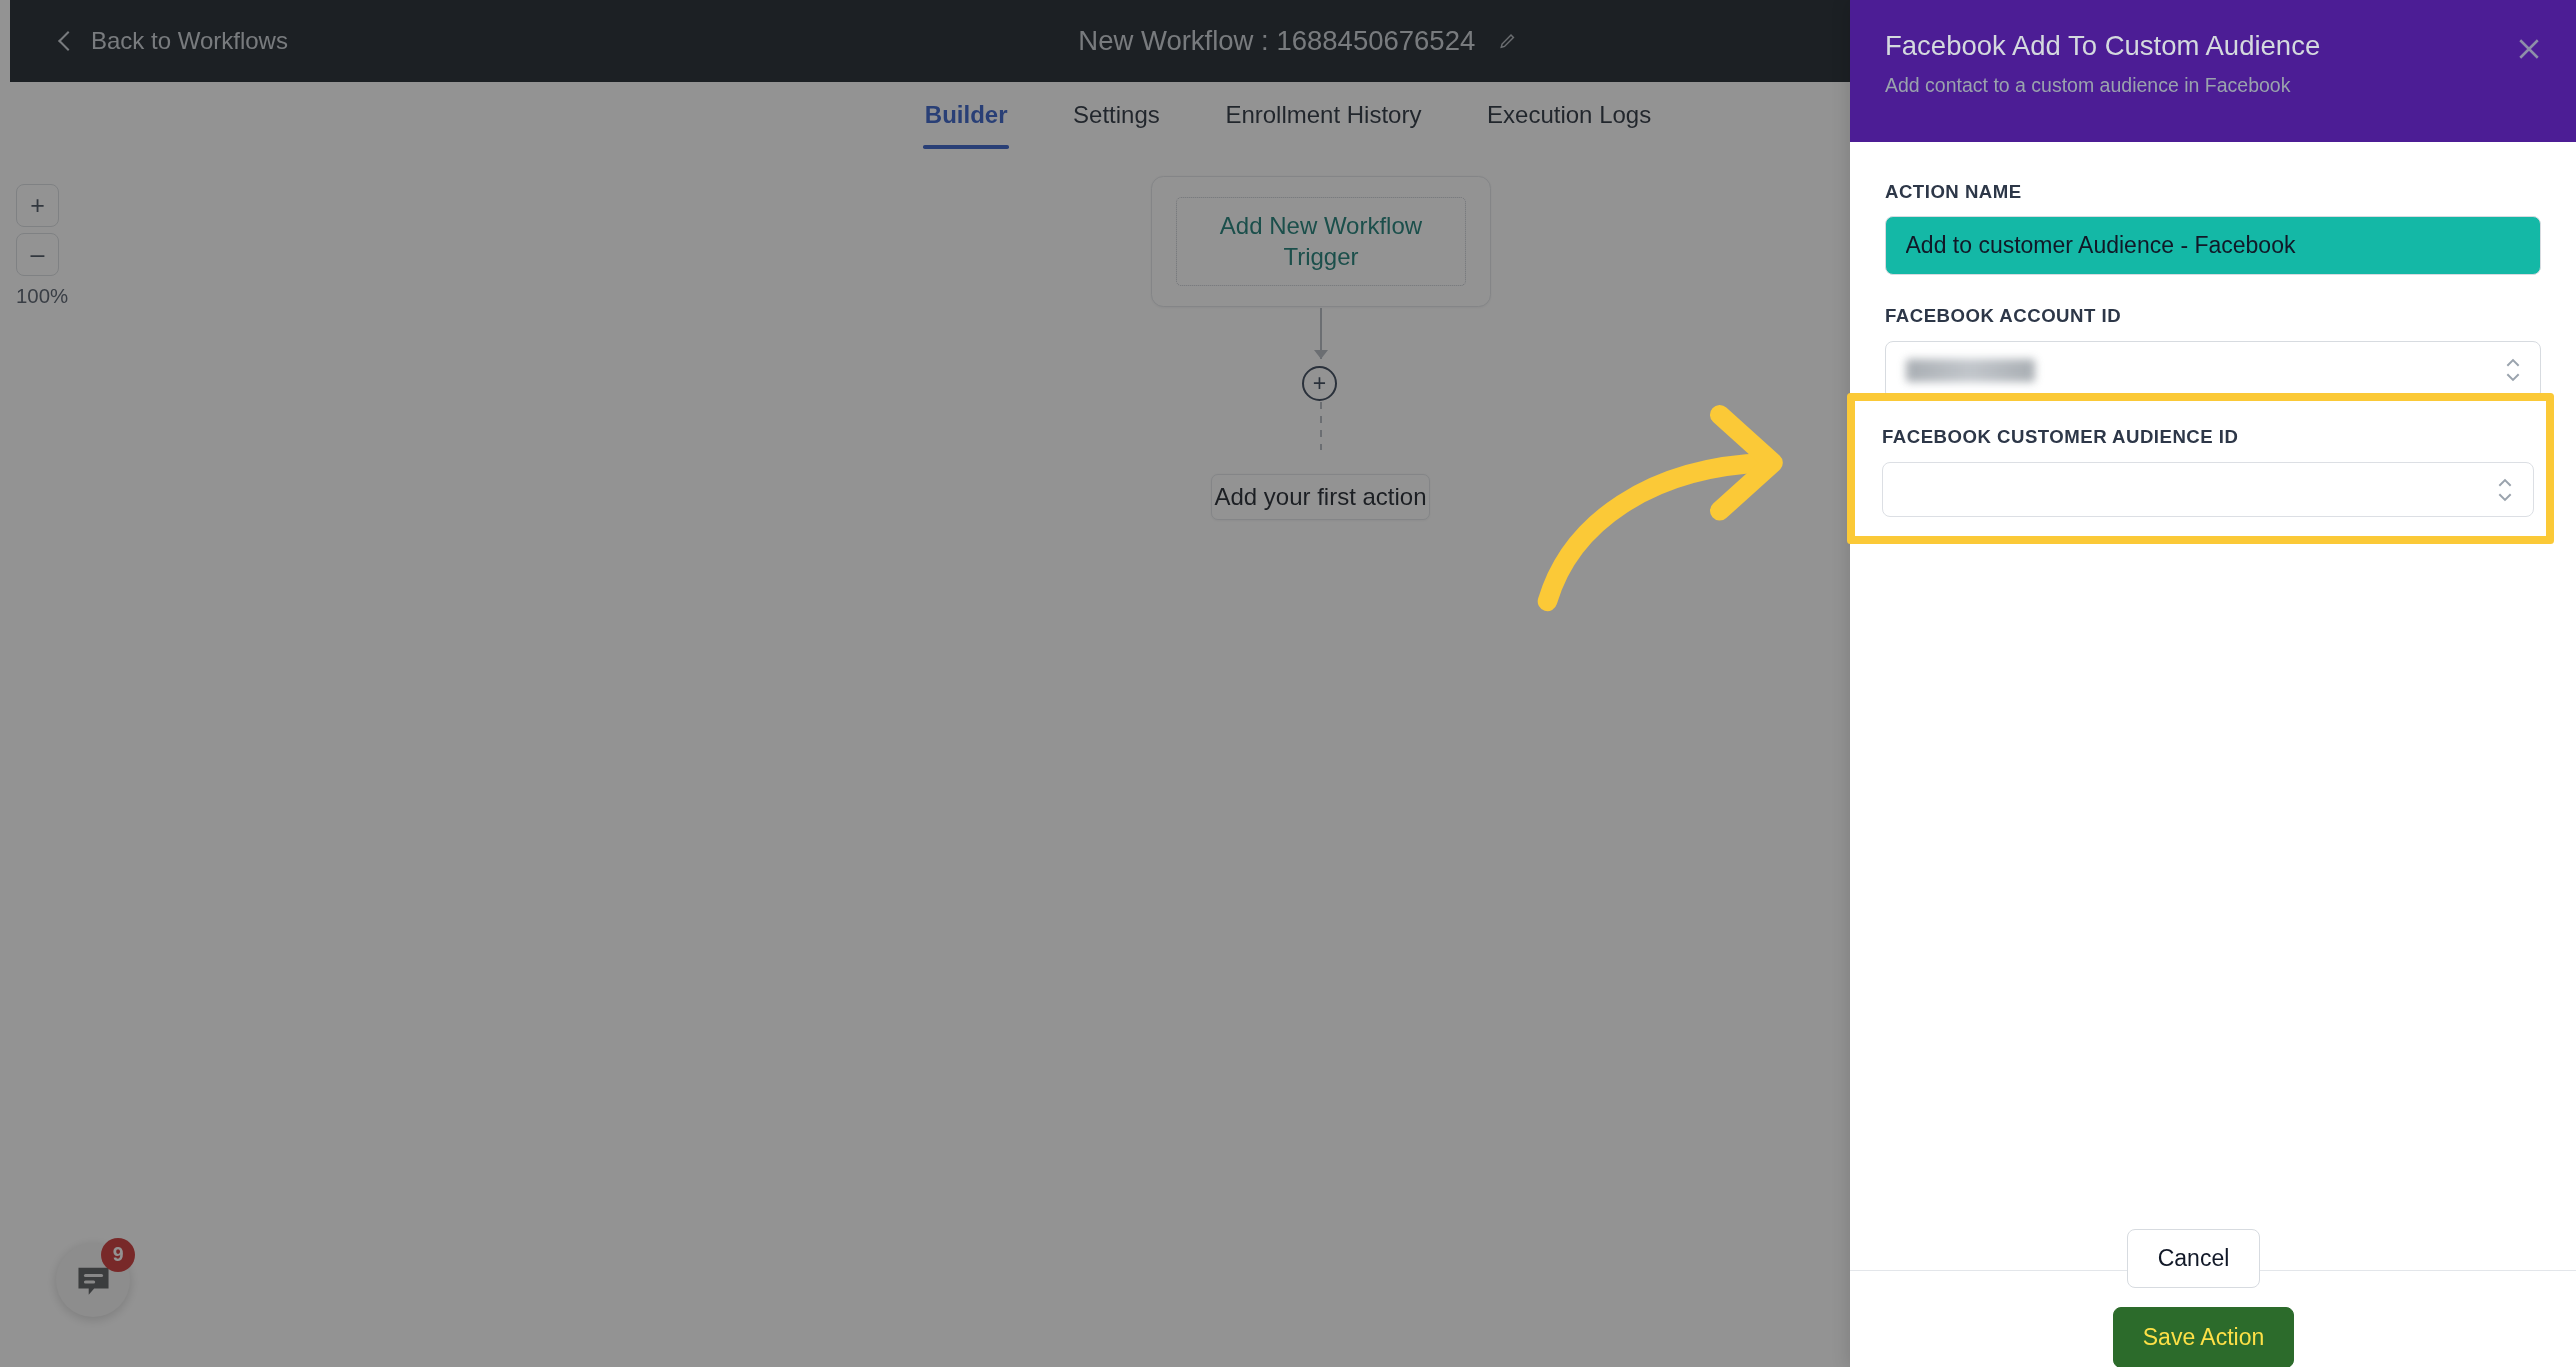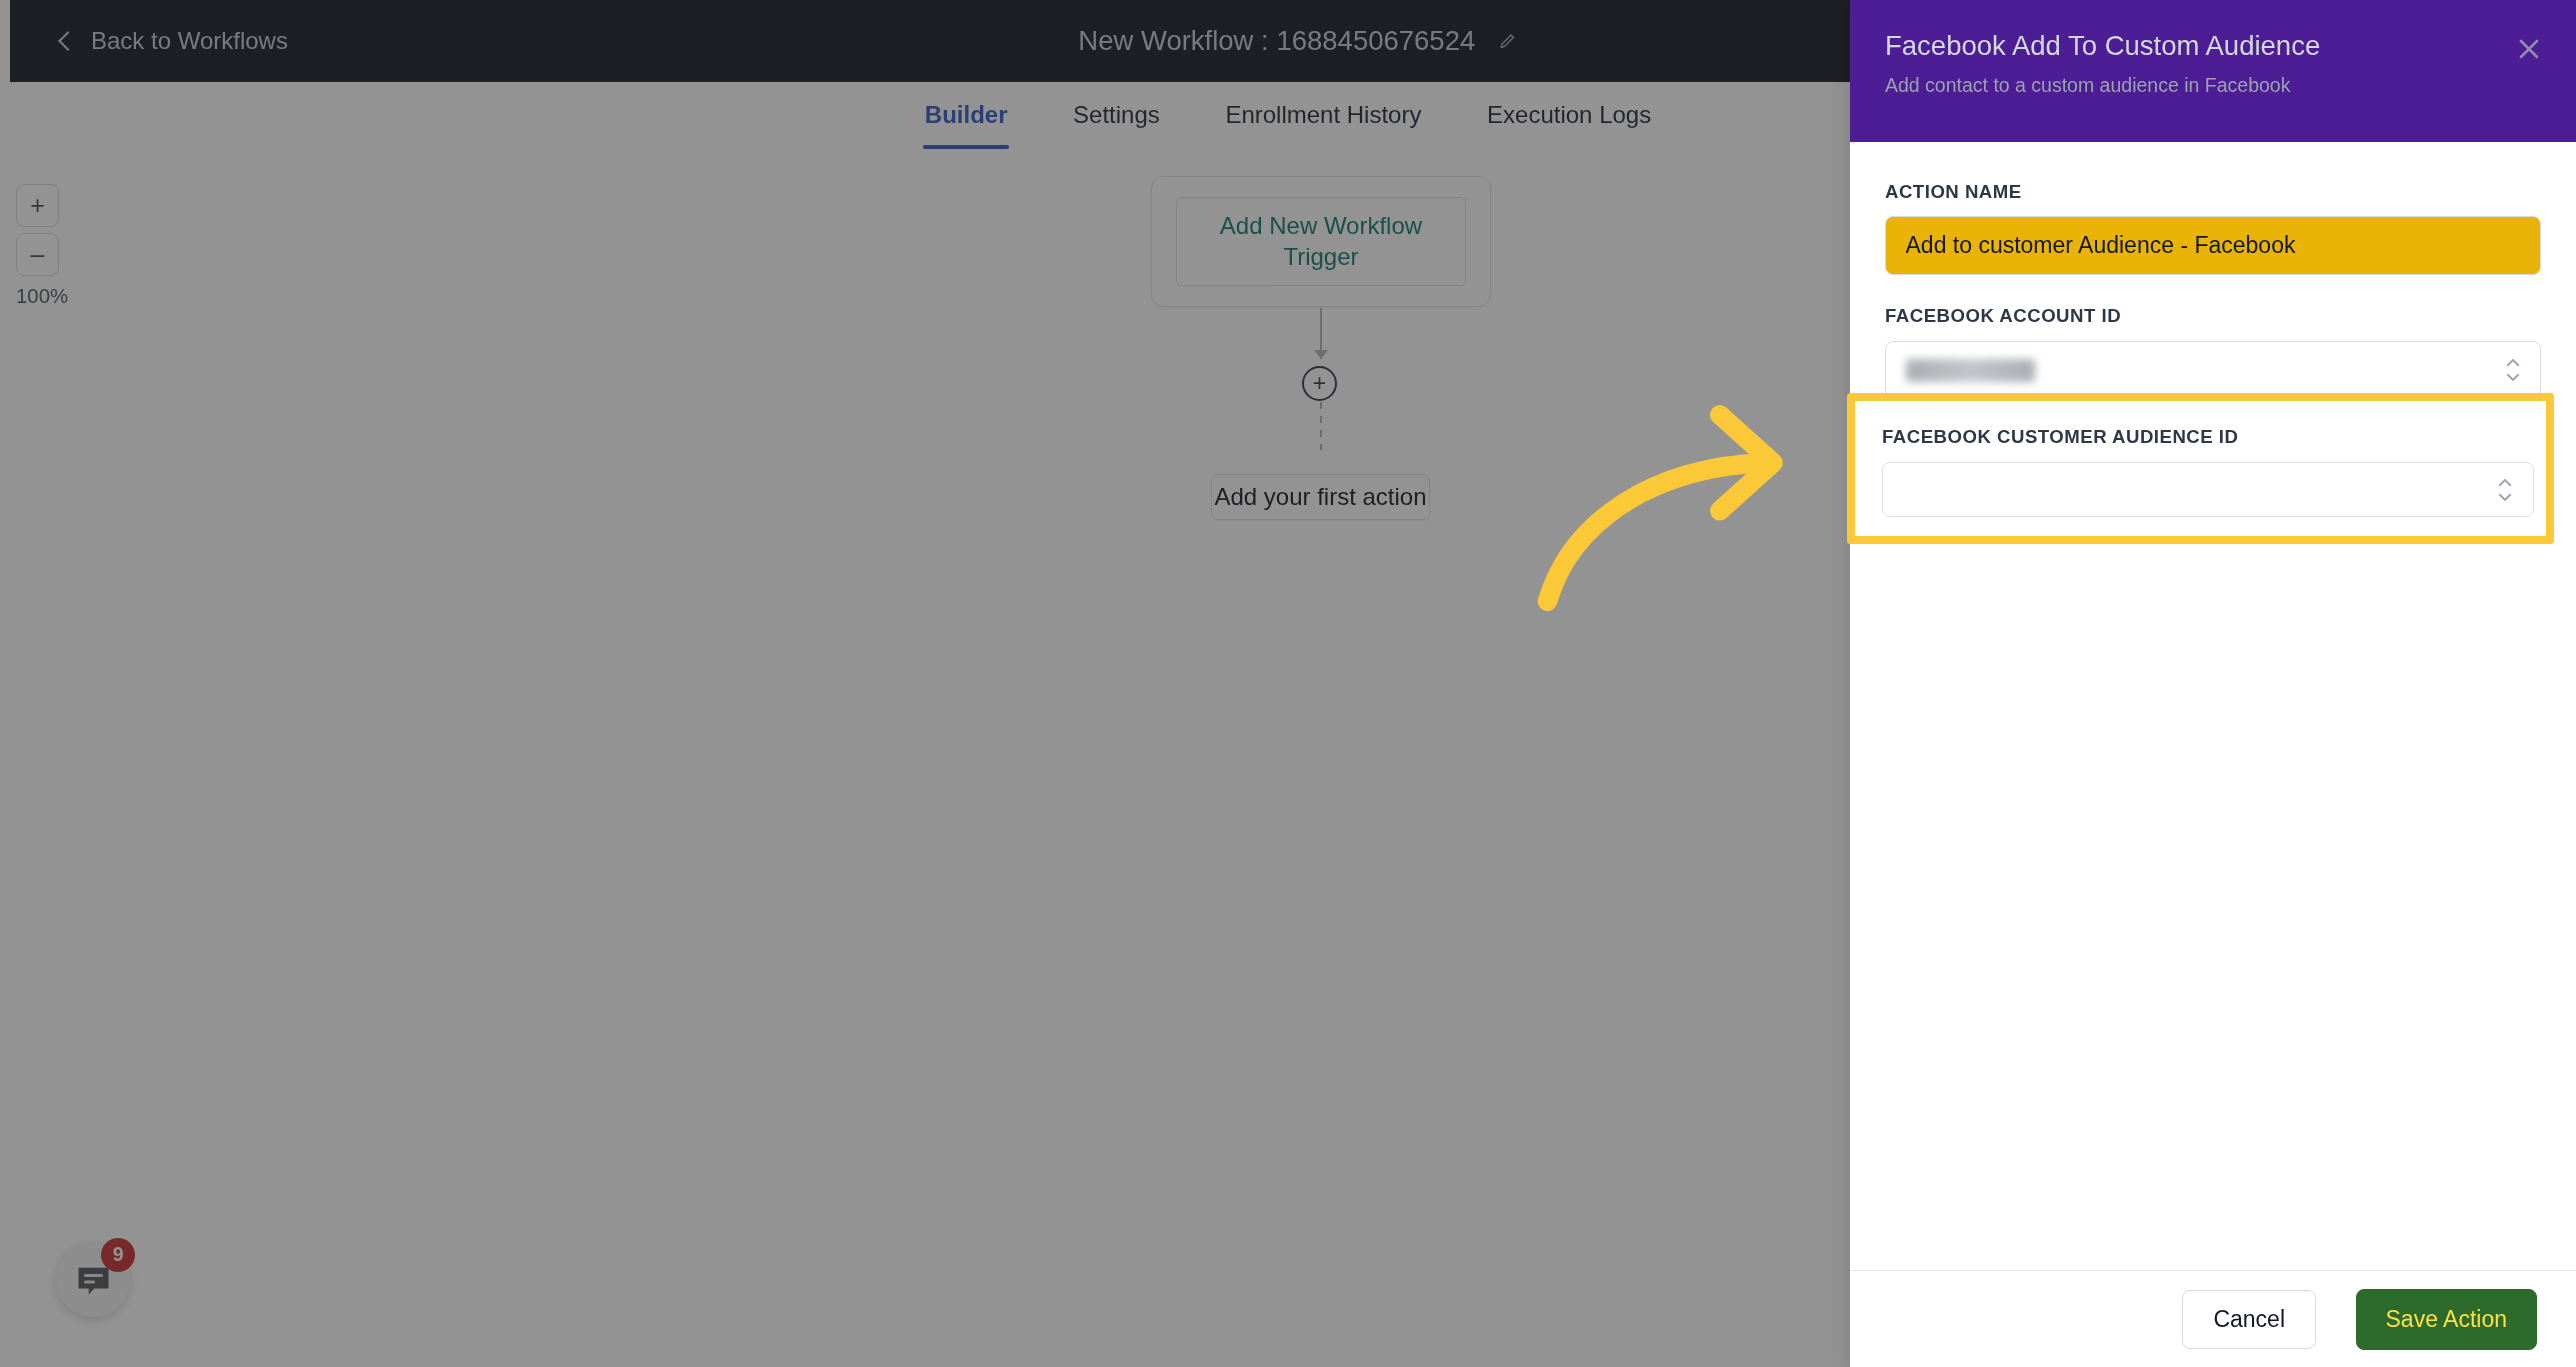--- a/index.html
+++ b/index.html
@@ -133,21 +133,21 @@
     position: absolute; right: 32px; top: 34px; width: 30px; height: 30px;
     cursor: pointer; opacity: .85;
   }
   .panel-body { flex: 1; padding: 39px 35px 0 35px; overflow: hidden; }
   .field-label {
     font-size: 18.6px; font-weight: 700; letter-spacing: 0.5px; color: #2d3748;
     text-transform: uppercase; margin-bottom: 13.3px;
   }
   .field-input {
     width: 100%; height: 59px; border: 0.9px solid #d7dbe0; border-radius: 8px;
-    background: #eab308; font-size: 23px; color: #111827; padding: 0 19.5px;
+    background: #14b8a6; font-size: 23px; color: #111827; padding: 0 19.5px;
     font-family: "Liberation Sans", sans-serif;
   }
   .field-group { margin-bottom: 30px; }
   .select-wrap { position: relative; }
   .select-box {
     width: 100%; height: 59px; border: 0.9px solid #d7dbe0; border-radius: 8px;
     background: #fff; display: flex; align-items: center; padding: 0 53px 0 19.5px;
     font-size: 23px; color: #111827; cursor: pointer;
   }
   .redacted {
@@ -156,20 +156,21 @@
     filter: blur(4.4px); opacity: .85;
   }
   .spinner-icon {
     position: absolute; right: 19.5px; top: 50%; transform: translateY(-50%);
     width: 18px; height: 34px; pointer-events: none;
   }
   .panel-foot {
     height: 98px; border-top: 0.9px solid #e3e6ea;
     display: flex; align-items: center; justify-content: flex-end; gap: 19.5px;
     padding-right: 39px;
+    flex-direction: column;
   }
   .btn {
     border-radius: 8px; font-size: 23px; cursor: pointer;
     font-family: "Liberation Sans", sans-serif;
   }
   .btn-cancel {
     background: #fff; border: 0.9px solid #d7dbe0; color: #111827;
     padding: 15px 30px;
   }
   .btn-save {

